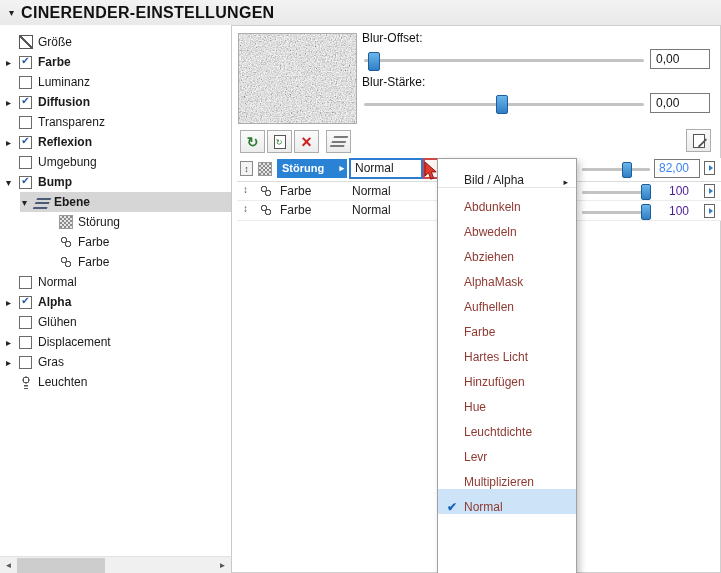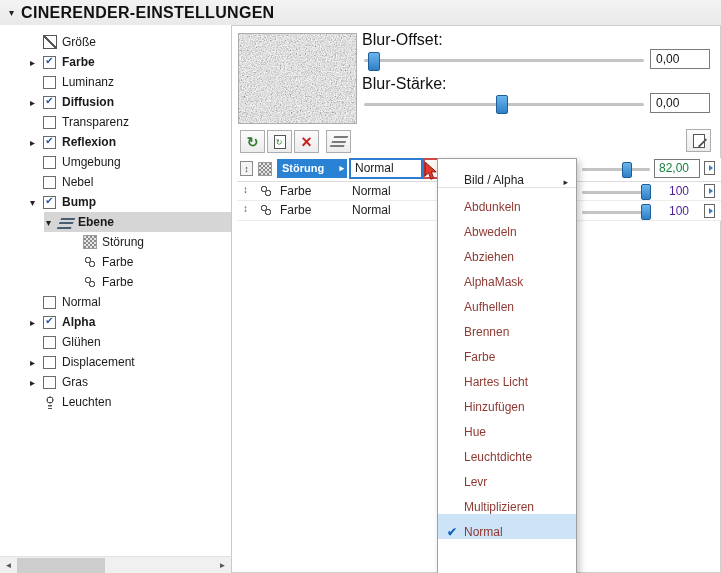--- a/index.html
+++ b/index.html
@@ -10,21 +10,21 @@
   }
   
   .hdr{position:absolute;left:0;top:0;width:721px;height:25px;background:linear-gradient(#f3f3f3,#e9e9e9);
        border-bottom:1px solid #cfcfcf;display:flex;align-items:center;}
   .hdr .hcaret{margin-left:9px;font-size:10px;color:#222;}
   .hdr .hcaret::before{content:"▾";}
   .hdr .htitle{margin-left:7px;font-weight:bold;font-size:16px;letter-spacing:.3px;color:#111;}
   
   .sidebar{position:absolute;left:0;top:25px;width:231px;height:531px;background:#fff;border-right:1px solid #c9c9c9;overflow:hidden;}
   .tree{list-style:none;margin:0;padding:7px 0 0 0;}
-  .tree-item{display:flex;align-items:center;height:20px;cursor:default;margin-left:24px;}
+  .tree-item{display:flex;align-items:center;height:20px;cursor:default;}
   .indent-0{padding-left:6px;}
   .indent-1{padding-left:22px;}
   .indent-2{padding-left:46px;}
   .tree-item.selected{background:#d6d6d6;}
   .tree-item.selected.indent-1{background:linear-gradient(90deg,#fff 20px,#d6d6d6 20px);}
   .tri{width:13px;font-size:10px;color:#222;flex:none;}
   .triangle-right .tri::before{content:"▸";}
   .triangle-down .tri::before{content:"▾";}
   .cb{display:none;width:11px;height:11px;border:1px solid #6a6a6a;background:#fff;margin-right:6px;flex:none;
       align-items:center;justify-content:center;}
@@ -46,21 +46,21 @@
                  linear-gradient(#555,#555) 5px 12.5px/4px 1.5px no-repeat;}
   .bold .lbl{font-weight:bold;}
   
   .hscroll{position:absolute;left:0;top:556px;width:231px;height:17px;background:#f0f0f0;border-top:1px solid #e2e2e2;border-right:1px solid #c9c9c9;}
   .sbtn{position:absolute;top:0;width:17px;height:17px;display:flex;align-items:center;justify-content:center;font-size:8px;color:#555;}
   .sbtn.left{left:0;}  .sbtn.left::before{content:"◄";}
   .sbtn.right{right:0;}.sbtn.right::before{content:"►";}
   .sthumb{position:absolute;left:17px;top:1px;width:88px;height:15px;background:#cdcdcd;}
   
   .preview{position:absolute;left:238px;top:33px;width:117px;height:89px;border:1px solid #adadad;}
-  .ctl-label{position:absolute;left:362px;font-size:16px;color:#111;}
+  .ctl-label{position:absolute;left:362px;font-size:12px;color:#111;}
   .track{position:absolute;height:3px;background:#c4c4c4;border-radius:2px;}
   .shandle{position:absolute;background:linear-gradient(#6cb6ec,#2f7fc6);border:1px solid #1d5d99;border-radius:2px;}
   .blur-handle{width:10px;height:17px;}
   .vbox{position:absolute;width:60px;height:20px;border:1px solid #7a7a7a;background:#fff;line-height:19px;padding-left:5px;box-sizing:border-box;color:#111;}
   
   .tbtn{position:absolute;top:130px;width:25px;height:23px;border:1px solid #adadad;background:linear-gradient(#fbfbfb,#ececec);
         display:flex;align-items:center;justify-content:center;box-sizing:border-box;}
   .g-refresh::before{content:"↻";color:#2e7d32;font-size:14px;font-weight:bold;}
   .mini-page{display:inline-block;width:10px;height:12px;border:1px solid #555;background:#fff;position:relative;}
   .g-pageclock::after{content:"↻";position:absolute;right:2px;bottom:1px;font-size:8px;color:#2e7d32;}
@@ -92,21 +92,21 @@
   .blend-dd{left:112px;top:0;width:74px;height:21px;border:2px solid #2d7cd4;background:#fff;box-sizing:border-box;
       line-height:16px;padding-left:4px;color:#222;}
   .blend-dd-arrow{left:186px;top:0;width:16px;height:21px;border:2px solid #cf4747;background:#fdf4f4;box-sizing:border-box;
       display:flex;align-items:center;justify-content:center;font-size:8px;color:#333;}
   .blend-dd-arrow::before{content:"▸";}
   .row-name{left:43px;top:2px;color:#222;}
   .row-blend{left:115px;top:2px;color:#222;}
   .row-track{left:345px;width:68px;height:3px;background:#c4c4c4;border-radius:1px;}
   .row-handle{width:8px;height:14px;}
   .row-vbox{left:417px;top:1px;width:46px;height:19px;border:1px solid #777;background:#fff;line-height:17px;
-      padding-left:4px;box-sizing:border-box;color:#15803d;}
+      padding-left:4px;box-sizing:border-box;color:#3b82f6;}
   .row-val{left:412px;top:2px;width:40px;text-align:right;color:#4c1d95;}
   .picon{width:11px;height:14px;border:1px solid #666;background:#fff;box-sizing:border-box;}
   .picon::after{content:"";position:absolute;right:1px;bottom:3px;border-top:3px solid transparent;
       border-bottom:3px solid transparent;border-left:4px solid #2f7fc6;}
   .picon.r1{left:467px;top:3px;}
   .picon.r2{left:467px;top:2px;}
   
   .menu{position:absolute;left:437px;top:158px;width:140px;height:430px;background:#fff;border:1px solid #a0a0a0;
       box-shadow:3px 3px 7px rgba(0,0,0,.22);z-index:50;padding-top:3px;box-sizing:border-box;}
   .menu-item{position:relative;height:25px;display:flex;align-items:flex-end;padding-left:26px;color:#8e3a33;cursor:default;}
@@ -167,26 +167,20 @@
           <span class="tri"></span>
           <span class="cb"></span>
 
           <span class="lbl">Reflexion</span>
         </li>
         <li class="tree-item indent-0 checkbox-unchecked">
           <span class="tri"></span>
           <span class="cb"></span>
 
           <span class="lbl">Umgebung</span>
-        </li>
-        <li class="tree-item indent-0 checkbox-unchecked">
-          <span class="tri"></span>
-          <span class="cb"></span>
-
-          <span class="lbl">Nebel</span>
         </li>
         <li class="tree-item indent-0 triangle-down checkbox-checked bold">
           <span class="tri"></span>
           <span class="cb"></span>
 
           <span class="lbl">Bump</span>
         </li>
         <li class="tree-item indent-1 triangle-down icon-layers-icon bold selected">
           <span class="tri"></span>
 
@@ -360,25 +354,20 @@
         <span class="mlbl">AlphaMask</span>
         <span class="subarrow"></span>
       </div>
       <div class="menu-item">
         <span class="check"></span>
         <span class="mlbl">Aufhellen</span>
         <span class="subarrow"></span>
       </div>
       <div class="menu-item">
         <span class="check"></span>
-        <span class="mlbl">Brennen</span>
-        <span class="subarrow"></span>
-      </div>
-      <div class="menu-item">
-        <span class="check"></span>
         <span class="mlbl">Farbe</span>
         <span class="subarrow"></span>
       </div>
       <div class="menu-item">
         <span class="check"></span>
         <span class="mlbl">Hartes Licht</span>
         <span class="subarrow"></span>
       </div>
       <div class="menu-item">
         <span class="check"></span>

